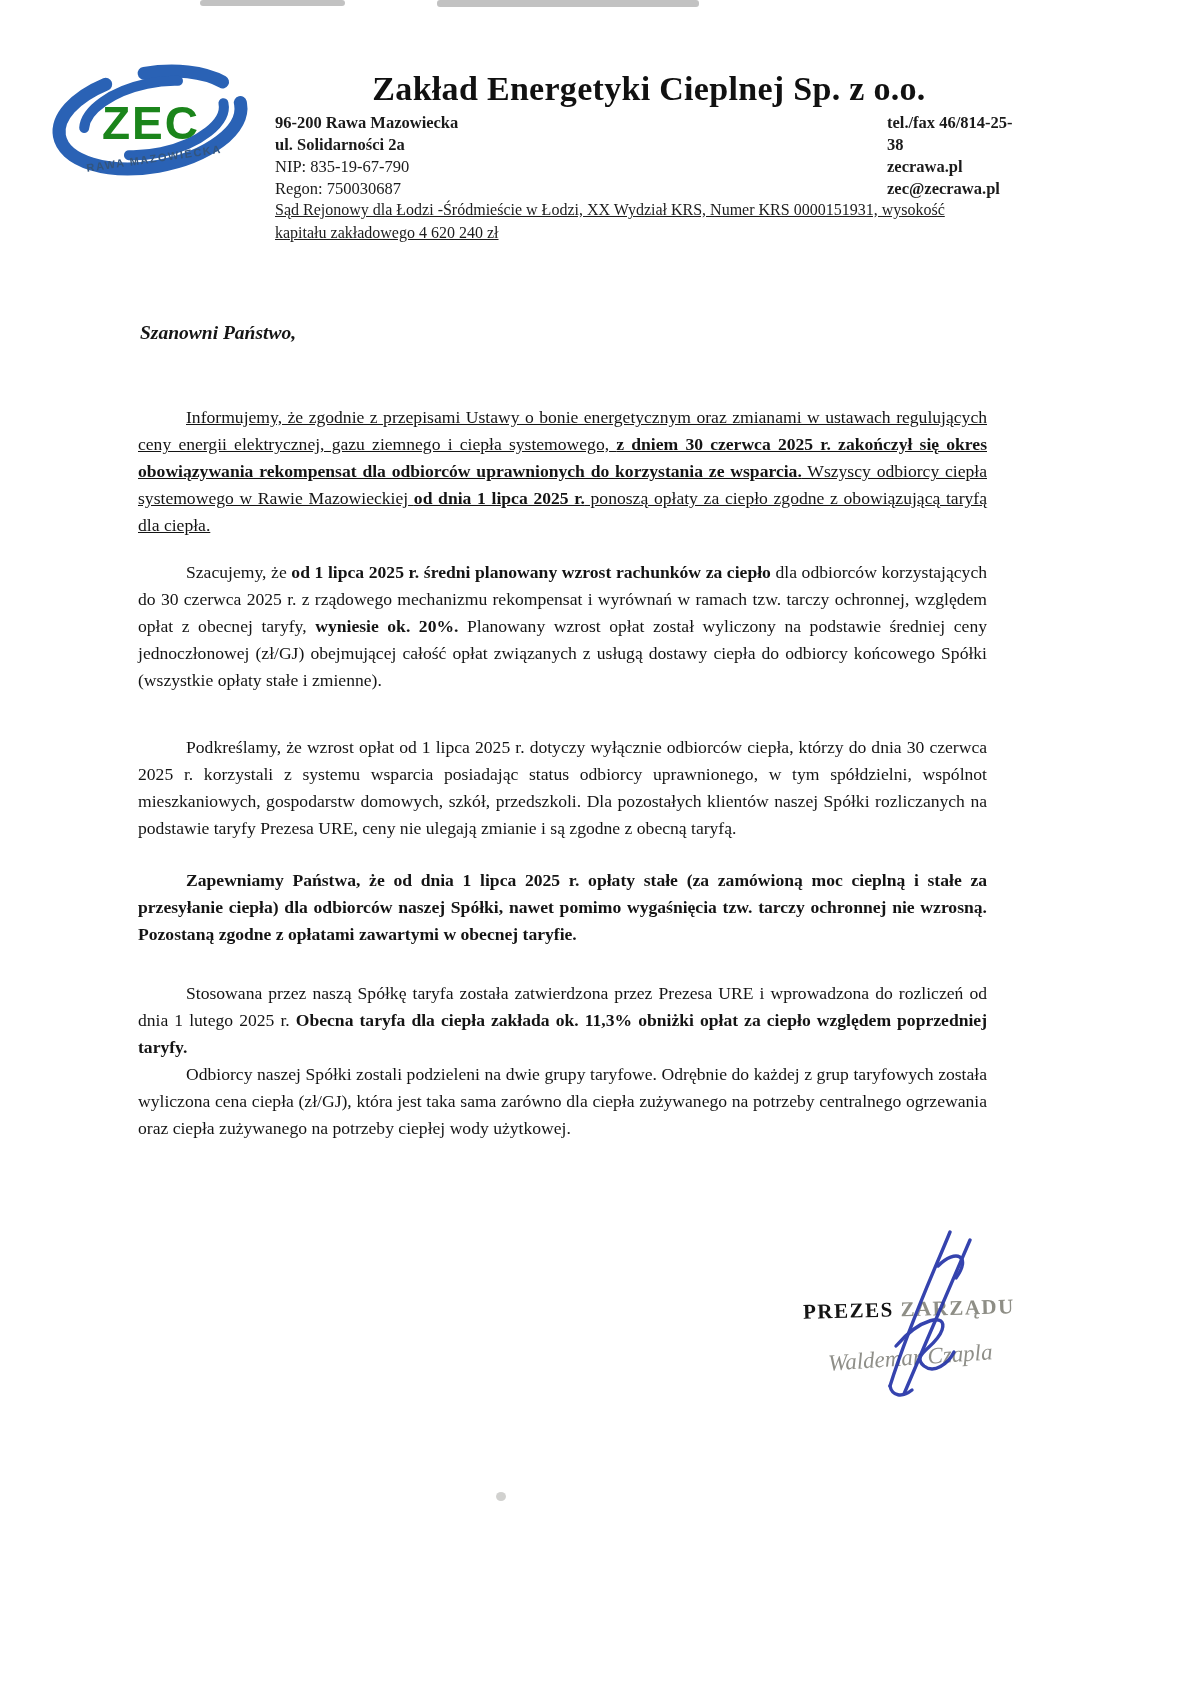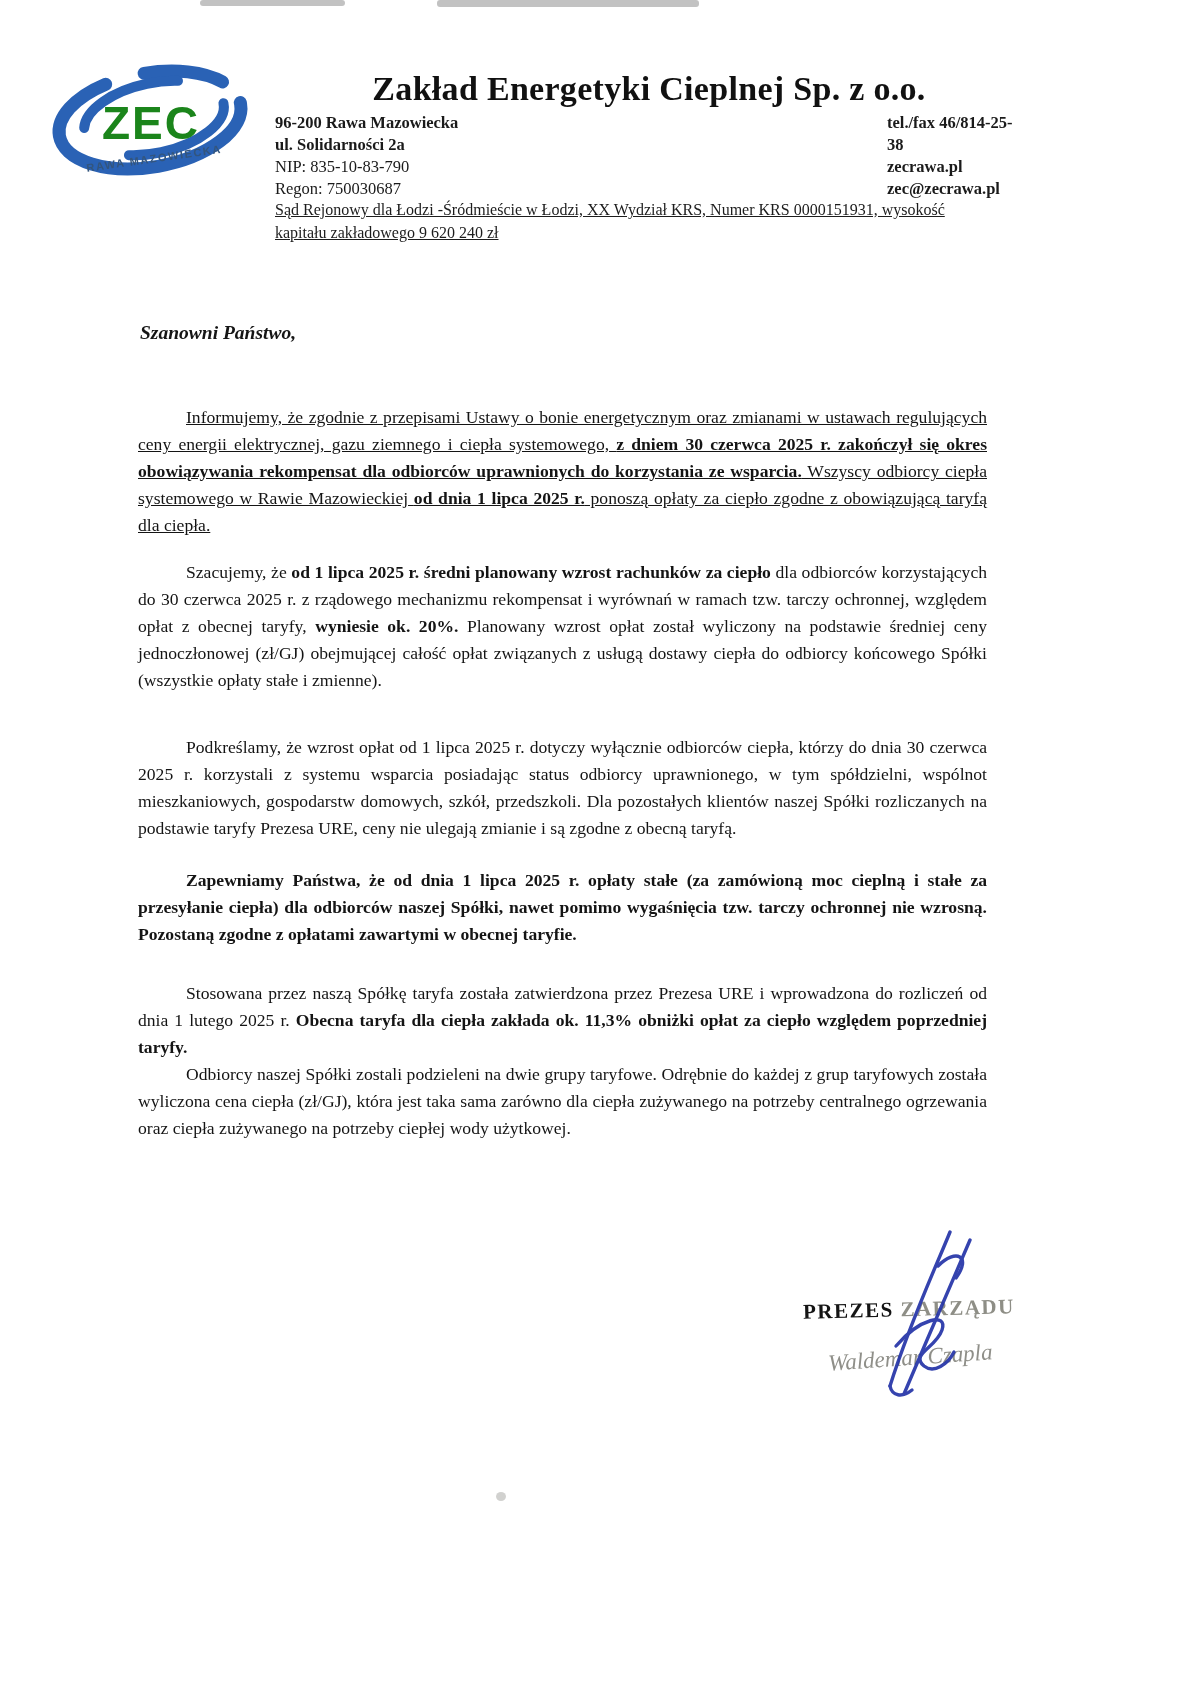--- a/index.html
+++ b/index.html
@@ -77,33 +77,33 @@
     </g>
     <text x="56" y="79" style="font:bold 46px 'Liberation Sans',sans-serif; fill:#1b851b; letter-spacing:2px;">ZEC</text>
     <text x="40" y="102" transform="rotate(-8 110 100)" style="font:bold 11px 'Liberation Sans',sans-serif; fill:#33557d; letter-spacing:1.6px;">RAWA MAZOWIECKA</text>
   </svg>
 
   <div class="company-title">Zakład Energetyki Cieplnej Sp. z o.o.</div>
 
   <div class="addr">
     <div class="bold">96-200 Rawa Mazowiecka</div>
     <div class="bold">ul. Solidarności 2a</div>
-    <div>NIP: 835-10-83-790</div>
+    <div>NIP: 835-19-67-790</div>
     <div>Regon: 750030687</div>
   </div>
 
   <div class="contact">
     <div>tel./fax 46/814-25-38</div>
     <div>zecrawa.pl</div>
     <div>zec@zecrawa.pl</div>
   </div>
 
   <div class="registry">
     <div>Sąd Rejonowy dla Łodzi -Śródmieście w Łodzi, XX Wydział KRS, Numer KRS  0000151931, wysokość</div>
-    <div>kapitału zakładowego 9 620 240 zł</div>
+    <div>kapitału zakładowego 4 620 240 zł</div>
   </div>
 
   <div class="salutation">Szanowni Państwo,</div>
 
   <div class="body-text">
     <p class="mb-a"><span>Informujemy, że zgodnie z przepisami Ustawy o bonie energetycznym oraz zmianami w ustawach regulujących ceny energii elektrycznej, gazu ziemnego i ciepła systemowego, </span><span class="b">z dniem 30 czerwca 2025 r. zakończył się okres obowiązywania rekompensat dla odbiorców uprawnionych do korzystania ze wsparcia.</span><span> Wszyscy odbiorcy ciepła systemowego w Rawie Mazowieckiej </span><span class="b">od dnia 1 lipca 2025 r.</span><span> ponoszą opłaty za ciepło zgodne z obowiązującą taryfą dla ciepła.</span></p>
     <p class="mb-b"><span>Szacujemy, że </span><span class="b">od 1 lipca 2025 r.  średni planowany wzrost rachunków za ciepło </span><span>dla odbiorców korzystających do 30 czerwca 2025 r. z rządowego mechanizmu rekompensat i wyrównań  w ramach tzw. tarczy ochronnej, względem opłat z obecnej taryfy, </span><span class="b">wyniesie ok. 20%.</span><span> Planowany wzrost opłat został wyliczony na podstawie średniej ceny jednoczłonowej (zł/GJ) obejmującej całość opłat związanych z usługą dostawy ciepła do odbiorcy końcowego Spółki (wszystkie opłaty stałe i zmienne).</span></p>
     <p class="mb-c"><span>Podkreślamy, że wzrost opłat od 1 lipca 2025 r. dotyczy wyłącznie odbiorców ciepła, którzy do dnia 30 czerwca 2025 r. korzystali z systemu wsparcia posiadając status odbiorcy uprawnionego, w tym spółdzielni, wspólnot mieszkaniowych, gospodarstw domowych, szkół, przedszkoli. Dla pozostałych klientów naszej Spółki rozliczanych na podstawie taryfy Prezesa URE, ceny nie ulegają zmianie i są zgodne z obecną taryfą.</span></p>
     <p class="mb-d"><span class="b">Zapewniamy Państwa, że od dnia 1 lipca 2025 r. opłaty stałe (za zamówioną moc cieplną i stałe za przesyłanie ciepła) dla odbiorców naszej Spółki, nawet pomimo wygaśnięcia tzw. tarczy ochronnej nie wzrosną. Pozostaną zgodne z opłatami zawartymi w obecnej taryfie.</span></p>
     <p class="mb-e"><span>Stosowana przez naszą Spółkę taryfa została zatwierdzona przez Prezesa URE i wprowadzona do rozliczeń od dnia 1 lutego 2025 r.  </span><span class="b">Obecna taryfa dla ciepła zakłada ok. 11,3% obniżki opłat za ciepło względem poprzedniej taryfy.</span></p>

